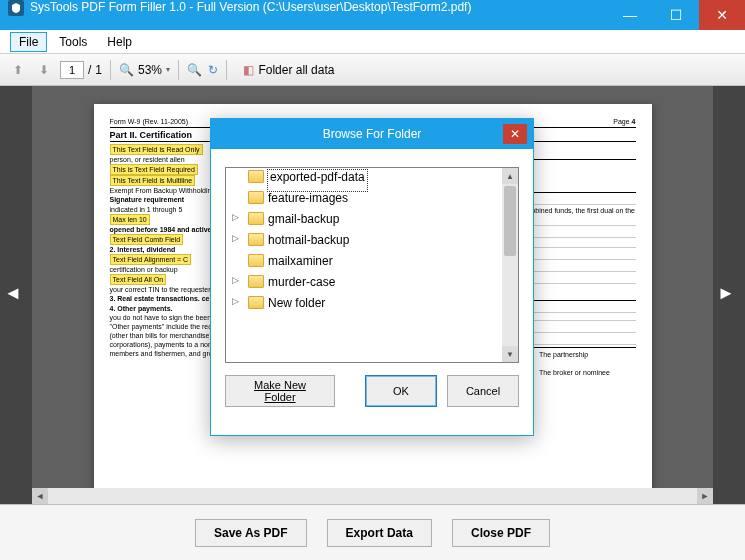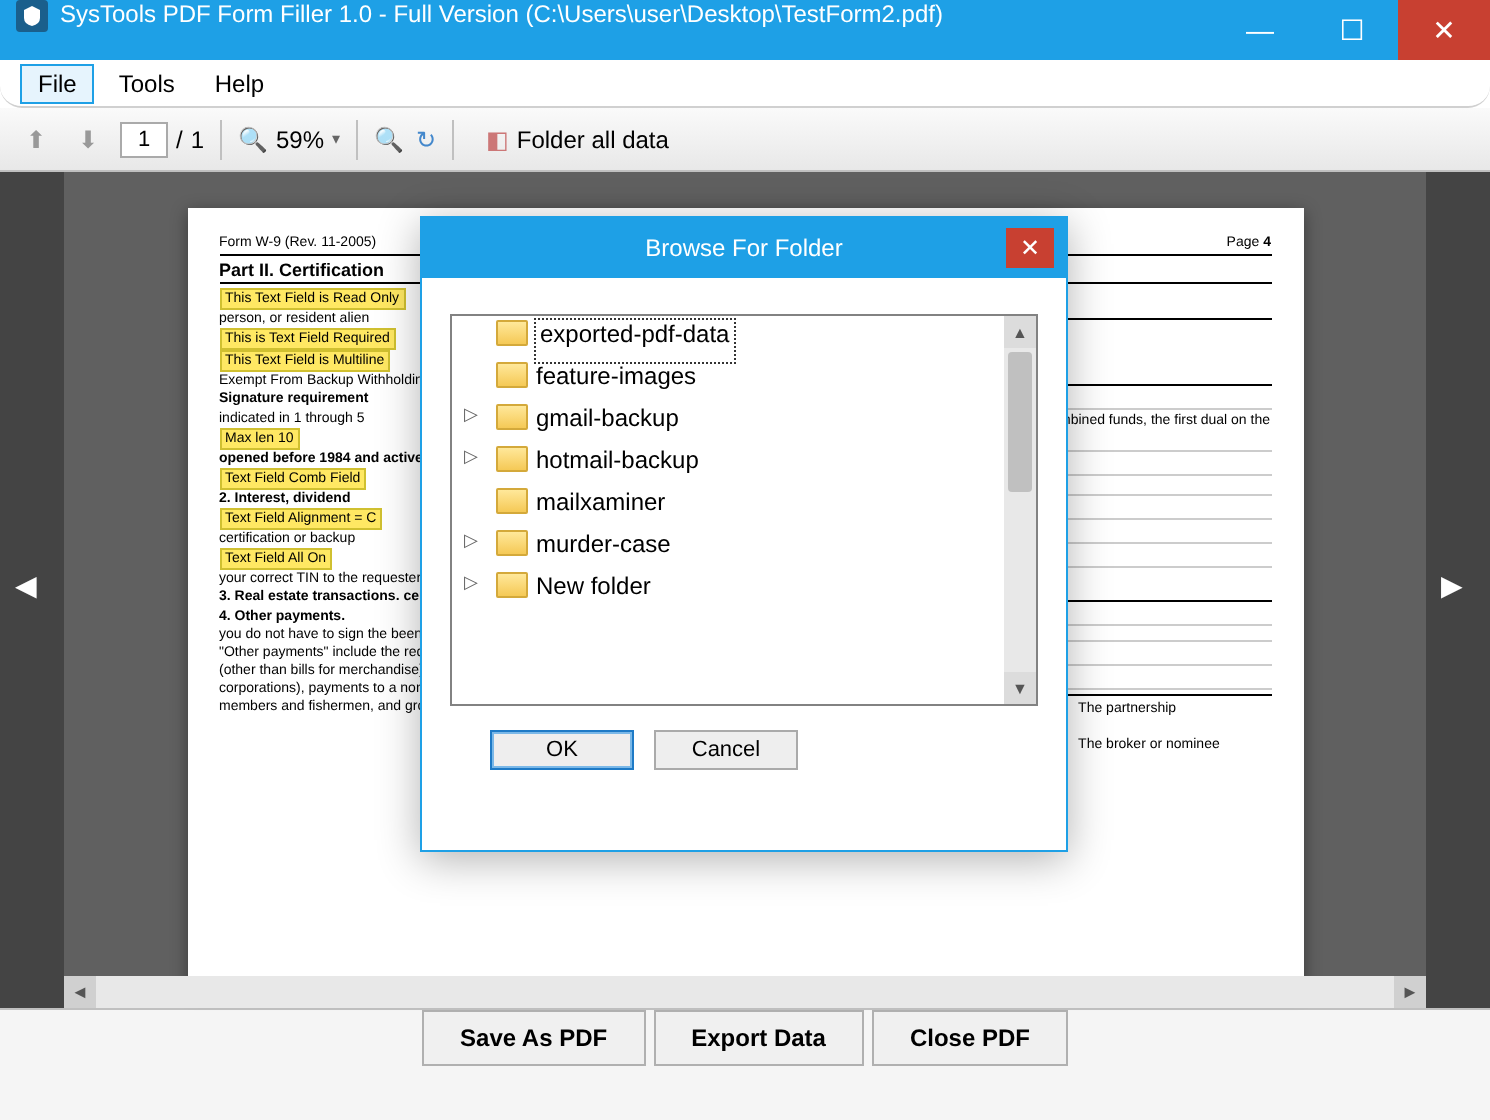--- a/index.html
+++ b/index.html
@@ -7,21 +7,21 @@
 
 
 .titlebar { height: 30px; background: #1ea0e6; display: flex; padding-left: 8px; color: #fff; font-size: 12px; }
 .titlebar .icon { width: 16px; height: 16px; background: #1a5f8c; border-radius: 2px; margin-right: 6px; display: flex; align-items: center; justify-content: center; }
 .titlebar .title { flex: 1; }
 .win-btns { display: flex; height: 100%; }
 .win-btn { width: 46px; height: 100%; display: flex; align-items: center; justify-content: center; color: #fff; font-size: 14px; }
 .win-btn.close { background: #c84031; }
 
 
-.menubar { height: 24px; background: #fff; border-bottom: 1px solid #d0d0d0; display: flex; align-items: center; padding-left: 10px; font-size: 12px; gap: 4px; border-radius: 11px; }
+.menubar { height: 24px; background: #fff; border-bottom: 1px solid #d0d0d0; display: flex; align-items: center; padding-left: 10px; font-size: 12px; gap: 4px; }
 .menu-item { padding: 2px 8px; }
 .menu-item.active { border: 1px solid #1ea0e6; background: #e6f4fd; }
 
 
 .toolbar { height: 32px; background: linear-gradient(#fafafa,#e8e8e8); border-bottom: 1px solid #c0c0c0; display: flex; align-items: center; padding: 0 8px; font-size: 12px; gap: 6px; }
 .tb-btn { width: 20px; height: 20px; display: flex; align-items: center; justify-content: center; color: #999; }
 .tb-sep { width: 1px; height: 20px; background: #c0c0c0; margin: 0 2px; }
 .page-box { display: flex; align-items: center; gap: 4px; }
 .page-input { width: 24px; height: 18px; border: 1px solid #aaa; text-align: center; font-size: 11px; }
 .zoom-box { display: flex; align-items: center; gap: 4px; }
@@ -41,25 +41,25 @@
 .col-left { width: 58%; font-size: 7px; line-height: 1.3; }
 .col-right { flex: 1; font-size: 7px; line-height: 1.3; }
 .col-right .rhead { font-weight: bold; border-bottom: 1px solid #000; margin-top: 4px; padding-bottom: 1px; font-size: 8px; }
 .rline { border-bottom: 1px solid #ccc; padding: 1px 0; }
 
 .hscroll { position: absolute; bottom: 0; left: 32px; right: 32px; height: 16px; background: #dcdcdc; display: flex; align-items: center; }
 .hscroll .track { flex: 1; height: 16px; background: #e8e8e8; }
 .hscroll .sbtn { width: 16px; height: 16px; background: #d0d0d0; display: flex; align-items: center; justify-content: center; font-size: 9px; color: #555; }
 
 
-.footer { height: 56px; background: #f5f5f5; border-top: 1px solid #c0c0c0; display: flex; align-items: flex-start; justify-content: center; gap: 4px; }
+.footer { height: 56px; background: #f5f5f5; border-top: 1px solid #c0c0c0; display: flex; align-items: center; justify-content: center; gap: 20px; }
 .footer-btn { padding: 6px 18px; background: #f0f0f0; border: 1px solid #b0b0b0; font-size: 12px; font-weight: bold; }
 
 
-.dialog { position: absolute; left: 210px; top: 108px; width: 324px; height: 318px; background: #fff; border: 1px solid #1ea0e6; box-shadow: 0 4px 20px rgba(0,0,0,.3); }
+.dialog { position: absolute; left: 210px; top: 118px; width: 324px; height: 318px; background: #fff; border: 1px solid #1ea0e6; box-shadow: 0 4px 20px rgba(0,0,0,.3); }
 .dlg-title { height: 30px; background: #1ea0e6; color: #fff; display: flex; align-items: center; justify-content: center; font-size: 12px; position: relative; }
 .dlg-close { position: absolute; right: 6px; top: 5px; width: 24px; height: 20px; background: #c84031; color: #fff; display: flex; align-items: center; justify-content: center; font-size: 12px; }
 .dlg-body { padding: 18px 14px 10px 14px; }
 .folder-tree { height: 196px; border: 1px solid #828282; background: #fff; overflow: hidden; position: relative; font-size: 12px; }
 .tree-inner { padding: 2px 0; }
 .tree-item { display: flex; height: 21px; padding-left: 22px; gap: 4px; }
 .tree-item.has-child::before { content: "▷"; position: absolute; margin-left: -16px; font-size: 9px; color: #666; }
 .folder-icon { width: 16px; height: 13px; background: linear-gradient(#ffe89a,#f5c956); border-radius: 1px; border: 1px solid #d4a93a; }
 .tree-item.selected .lbl { outline: 1px dotted #333; padding: 0 2px; }
 .tree-scroll { position: absolute; right: 0; top: 0; width: 16px; height: 100%; background: #e8e8e8; }
@@ -99,21 +99,21 @@
   <div class="tb-btn">⬆</div>
   <div class="tb-btn">⬇</div>
   <div class="page-box">
     <input class="page-input" value="1" style="">
     <span>/</span>
     <span>1</span>
   </div>
   <div class="tb-sep"></div>
   <div class="zoom-box">
     <span style="color:#3a8;">🔍</span>
-    <span>59%</span>
+    <span>53%</span>
     <span style="font-size:8px;color:#666;">▾</span>
   </div>
   <div class="tb-sep"></div>
   <span style="color:#3a8;">🔍</span>
   <span style="color:#48c;">↻</span>
   <div class="tb-sep"></div>
   <div class="clear-btn">
     <span style="color:#c77;">◧</span>
     <span>Folder all data</span>
   </div>
@@ -234,19 +234,20 @@
             <span class="lbl">New folder</span>
           </div>
         </div>
       <div class="tree-scroll">
         <div class="sb">▲</div>
         <div class="thumb"></div>
         <div class="sb bot">▼</div>
       </div>
     </div>
     <div class="dlg-btns">
+      <button class="dlg-btn mkfolder">Make New Folder</button>
       <div style="display:flex;gap:10px;margin-left:20px;">
         <button class="dlg-btn default">OK</button>
         <button class="dlg-btn">Cancel</button>
       </div>
     </div>
   </div>
 </div>
 
 </body></html>

